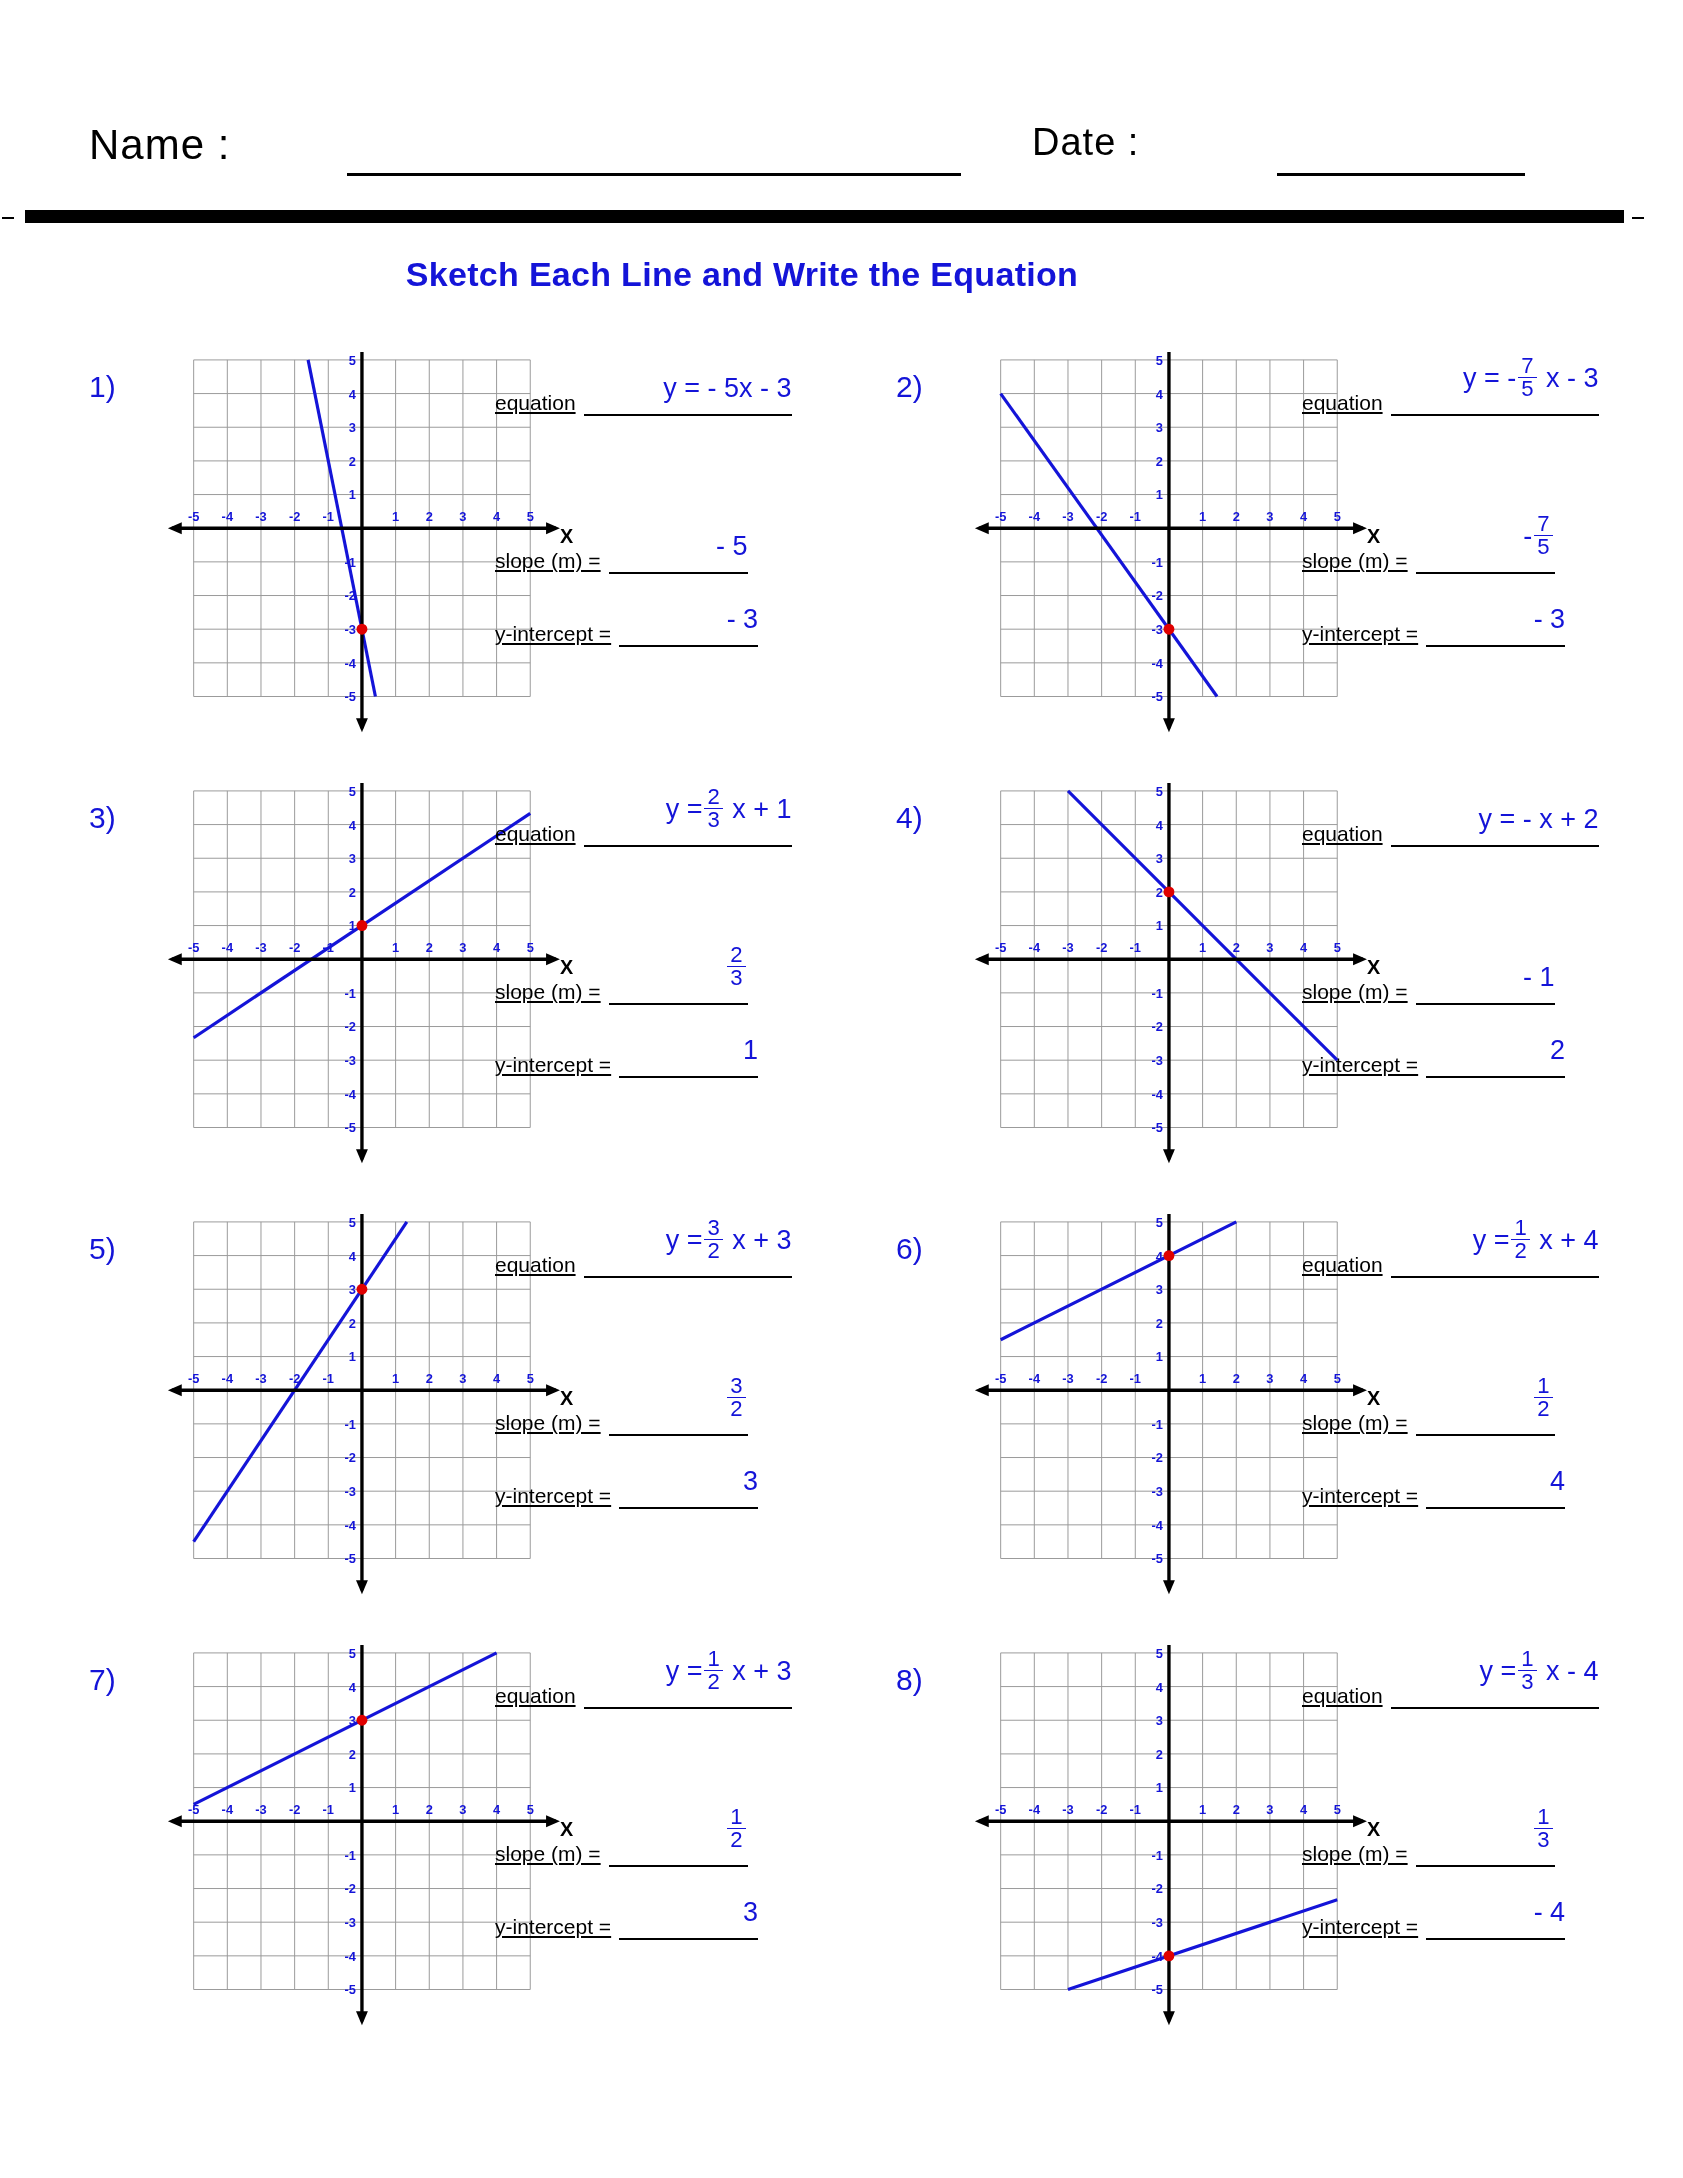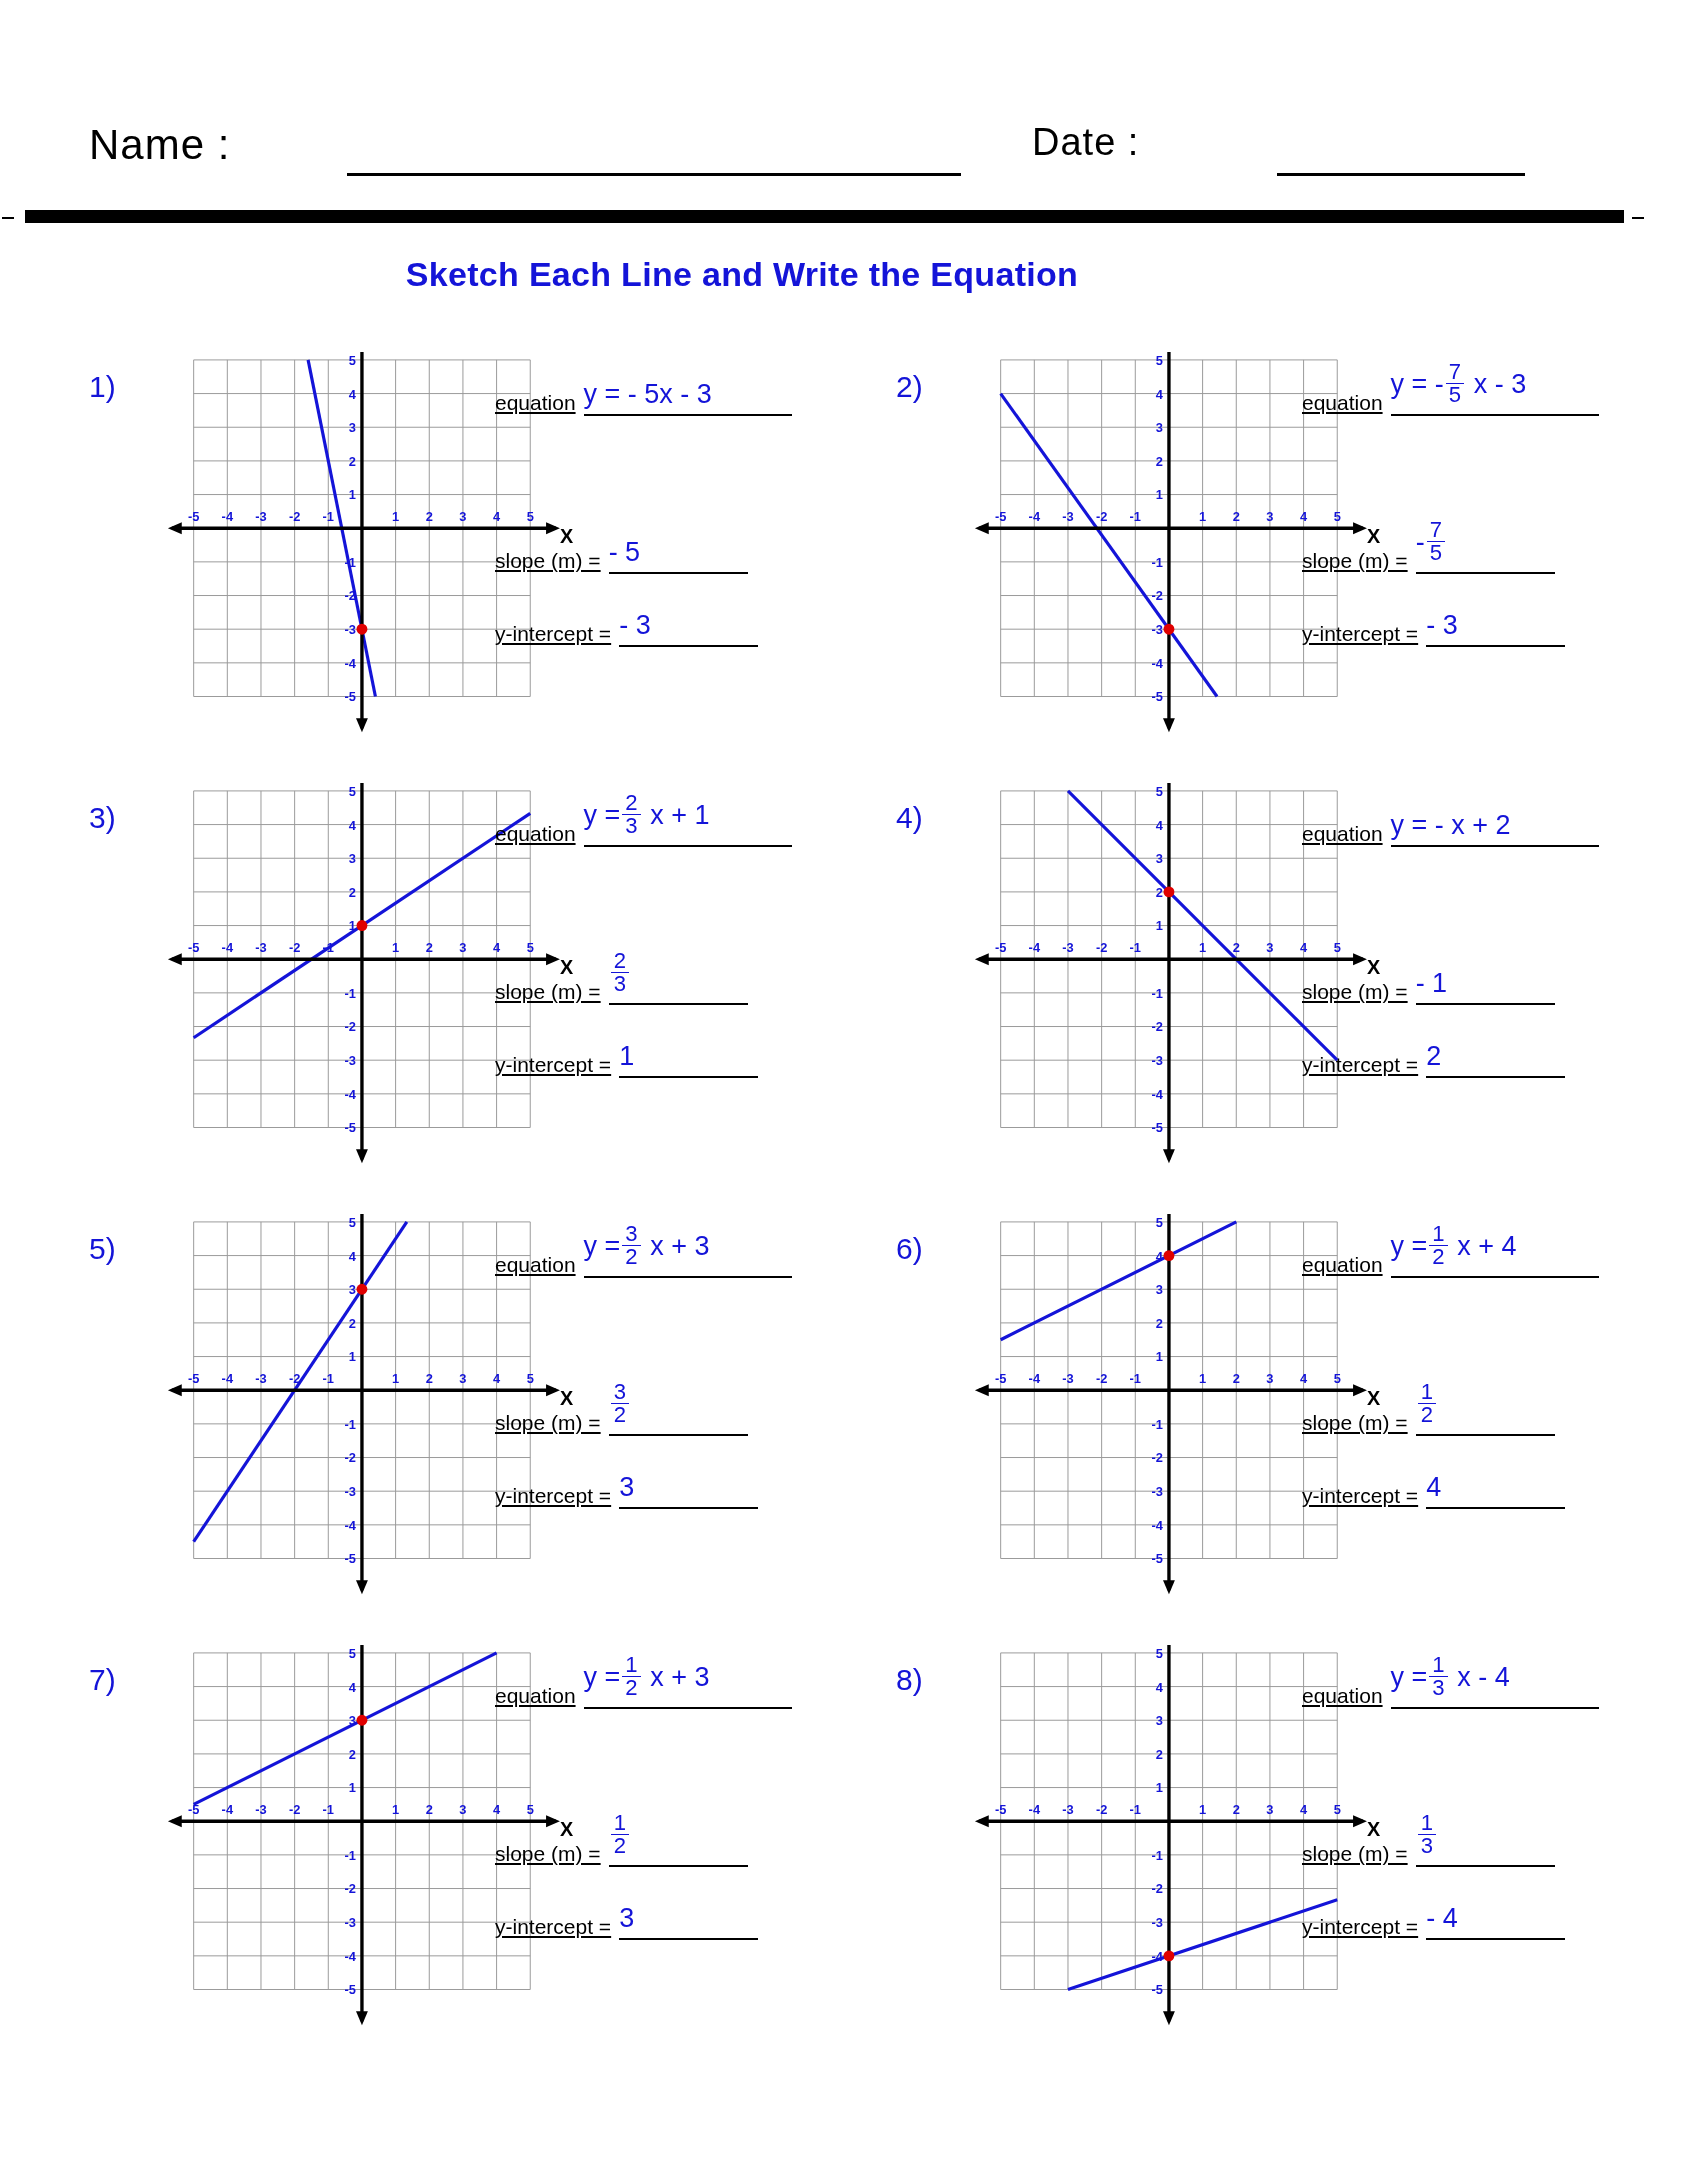--- a/index.html
+++ b/index.html
@@ -154,22 +154,22 @@
   }
   .field-rule {
     position: relative;
     border-bottom: 2px solid #000;
     margin-left: 8px;
   }
   .field-answer {
     position: absolute;
     left: 0;
     width: 100%;
-    bottom: 6px;
-    text-align: left;
+    bottom: 12px;
+    text-align: right;
     font-size: 27px;
     color: #1414d8;
     white-space: nowrap;
     line-height: 1;
   }
 
   .f-eq    { left: 0px;  top: 26px; }
   .f-eq .field-rule { width: 208px; height: 46px; }
   .f-slope { left: 0px;  top: 184px; }
   .f-slope .field-rule { width: 139px; height: 46px; }

